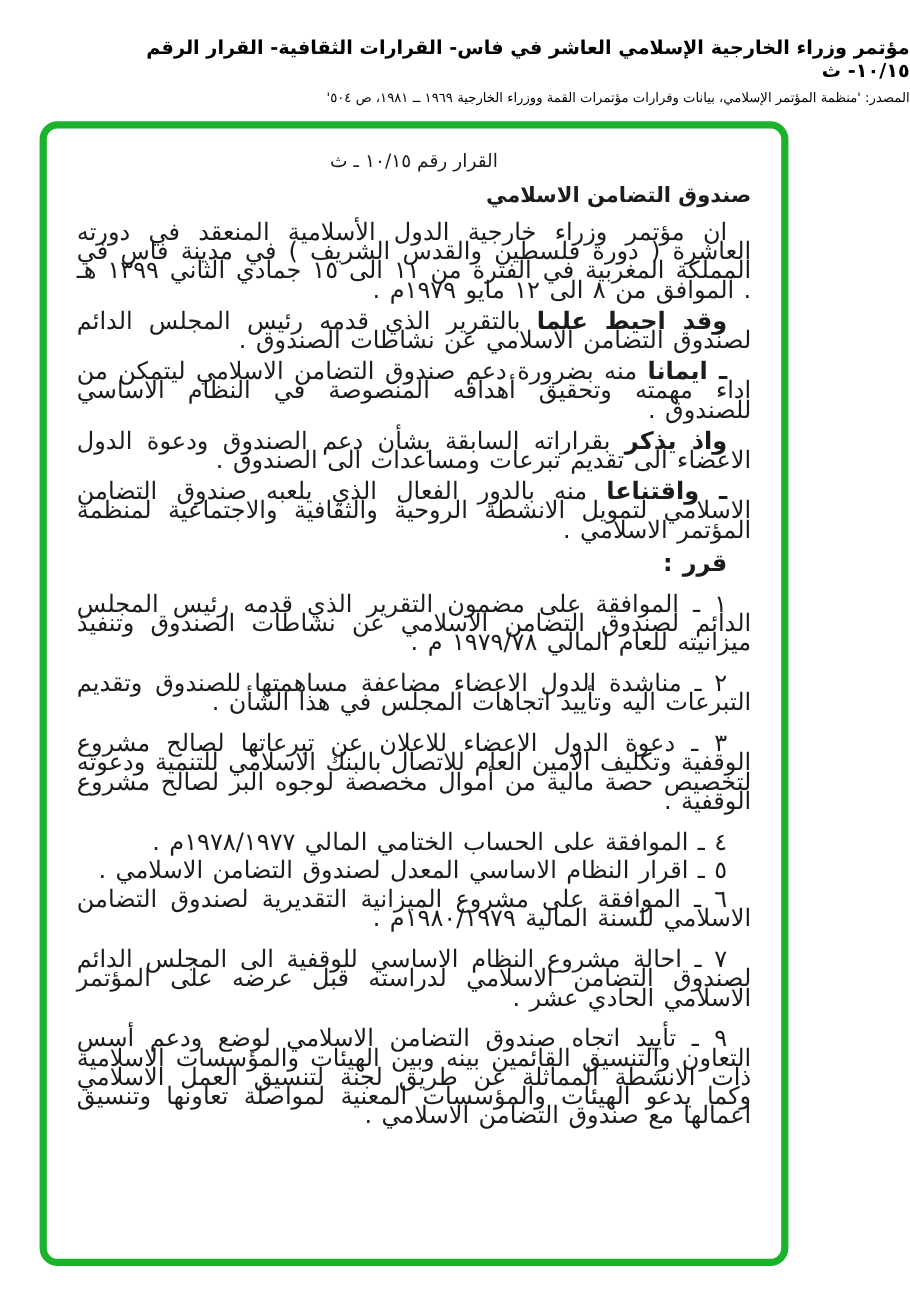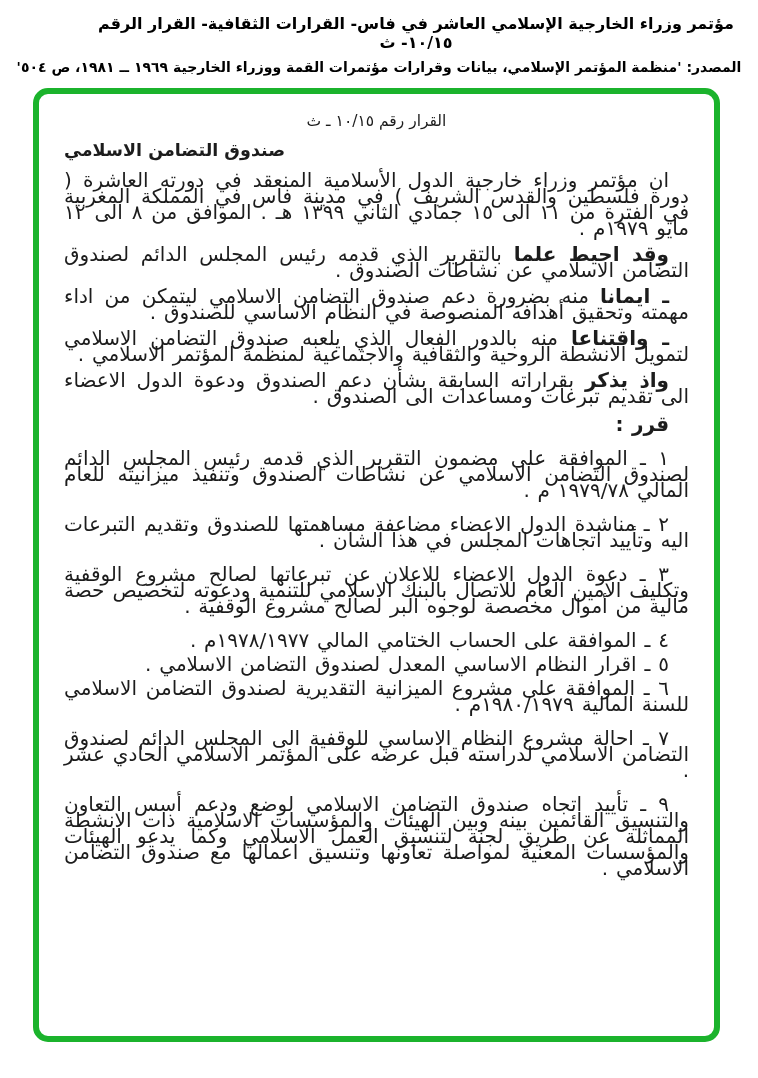--- a/index.html
+++ b/index.html
@@ -1,45 +1,45 @@
 <!DOCTYPE html>
 <html lang="ar" style="--green: #1bb32c; --ink: #1c1c1c;"><head>
 <meta charset="utf-8">
 <style>
   html,body{margin:0;padding:0;background:#ffffff;}
   body{
     width:758px;height:1078px;overflow:hidden;
     font-family:"DejaVu Sans",sans-serif;
     color:var(--ink,#1c1c1c);
   }
-  .header{direction:rtl;text-align:center;padding-top:14px;}
+  .header{direction:rtl;padding-top:30px;}
   .header-title{
     font-weight:bold;font-size:16px;letter-spacing:0;
     padding-left:74px; 
     color:#000;
   }
   .source-line{
-    font-weight:bold;font-size:14px;margin-top:7px;color:#000;
+    font-weight:normal;font-size:11px;margin-top:7px;color:#000;
   }
   .frame{
     direction:rtl;
     box-sizing:border-box;
     margin:13px 38px 0 33px;
-    width:687px;height:954px;
+    width:624px;height:954px;
     border:6px solid var(--green,#1bb32c);
     border-radius:15px;
     padding:10px 25px 0 25px;
     overflow:hidden;
     background:#fff;
   }
   .doc-number{
     text-align:center;font-size:15.5px;margin:8px 0 6px;
   }
   .doc-title{
-    text-align:left;font-size:17.5px;font-weight:bold;margin:10px 0 12px;
+    text-align:right;font-size:17.5px;font-weight:bold;margin:10px 0 12px;
   }
   .para{
     font-size:20px;line-height:16px;
     text-align:justify;
     text-indent:20px;
     margin:10px 0;
     word-spacing:1.5px;
   }
   .lead{font-weight:bold;}
   .decides{font-weight:bold;margin:12px 0 6px;}
@@ -57,22 +57,22 @@
   </div>
 
   <div class="frame">
 
     <p class="doc-number">القرار رقم ١٠/١٥ ـ ث</p>
     <p class="doc-title">صندوق التضامن الاسلامي</p>
 
     <p class="para"><span class="lead"></span><span>ان مؤتمر وزراء خارجية الدول الأسلامية المنعقد في دورته العاشرة ( دورة فلسطين والقدس الشريف ) في مدينة فاس في المملكة المغربية في الفترة من ١١ الى ١٥ جمادي الثاني ١٣٩٩ هـ . الموافق من ٨ الى ١٢ مايو ١٩٧٩م .</span></p>
     <p class="para"><span class="lead">وقد احيط علما</span><span> بالتقرير الذي قدمه رئيس المجلس الدائم لصندوق التضامن الاسلامي عن نشاطات الصندوق .</span></p>
     <p class="para"><span class="lead">ـ ايمانا</span><span> منه بضرورة دعم صندوق التضامن الاسلامي ليتمكن من اداء مهمته وتحقيق أهدافه المنصوصة في النظام الاساسي للصندوق .</span></p>
+    <p class="para"><span class="lead">واذ يذكر</span><span> بقراراته السابقة بشأن دعم الصندوق ودعوة الدول الاعضاء الى تقديم تبرعات ومساعدات الى الصندوق .</span></p>
     <p class="para"><span class="lead">ـ واقتناعا</span><span> منه بالدور الفعال الذي يلعبه صندوق التضامن الاسلامي لتمويل الانشطة الروحية والثقافية والاجتماعية لمنظمة المؤتمر الاسلامي .</span></p>
-    <p class="para"><span class="lead">واذ يذكر</span><span> بقراراته السابقة بشأن دعم الصندوق ودعوة الدول الاعضاء الى تقديم تبرعات ومساعدات الى الصندوق .</span></p>
 
     <p class="para decides">قرر :</p>
 
     <p class="para item">١ ـ الموافقة على مضمون التقرير الذي قدمه رئيس المجلس الدائم لصندوق التضامن الاسلامي عن نشاطات الصندوق وتنفيذ ميزانيته للعام المالي ١٩٧٩/٧٨ م .</p>
     <p class="para item">٢ ـ مناشدة الدول الاعضاء مضاعفة مساهمتها للصندوق وتقديم التبرعات اليه وتأييد اتجاهات المجلس في هذا الشأن .</p>
     <p class="para item">٣ ـ دعوة الدول الاعضاء للاعلان عن تبرعاتها لصالح مشروع الوقفية وتكليف الامين العام للاتصال بالبنك الاسلامي للتنمية ودعوته لتخصيص حصة مالية من أموال مخصصة لوجوه البر لصالح مشروع الوقفية .</p>
     <p class="para item tight">٤ ـ الموافقة على الحساب الختامي المالي ١٩٧٨/١٩٧٧م .</p>
     <p class="para item tight">٥ ـ اقرار النظام الاساسي المعدل لصندوق التضامن الاسلامي .</p>
     <p class="para item tight">٦ ـ الموافقة على مشروع الميزانية التقديرية لصندوق التضامن الاسلامي للسنة المالية ١٩٨٠/١٩٧٩م .</p>
     <p class="para item">٧ ـ احالة مشروع النظام الاساسي للوقفية الى المجلس الدائم لصندوق التضامن الاسلامي لدراسته قبل عرضه على المؤتمر الاسلامي الحادي عشر .</p>

